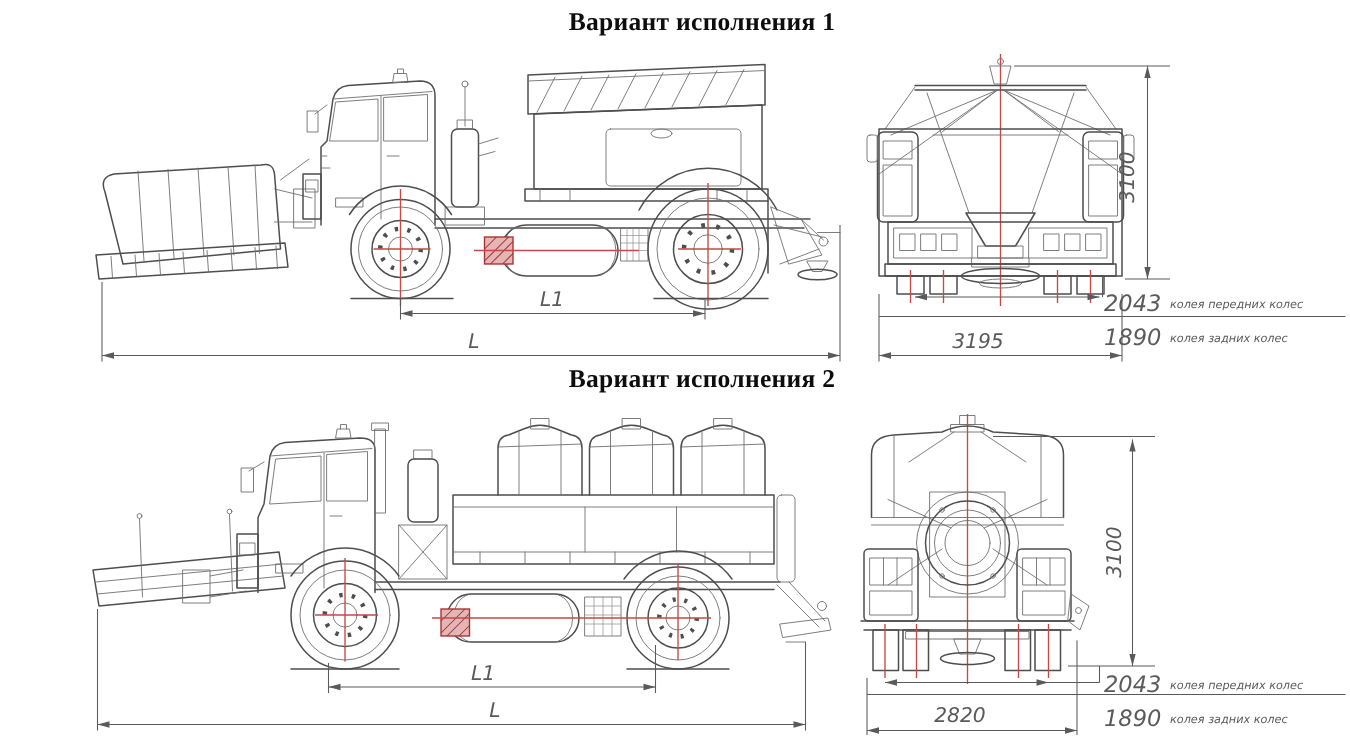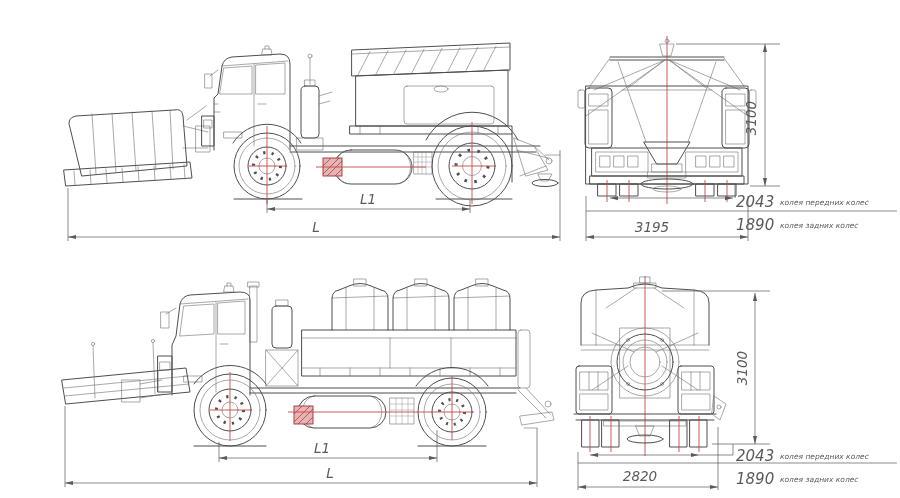--- a/index.html
+++ b/index.html
@@ -22,20 +22,22 @@
   .cap{font:italic 7.5px "DejaVu Sans",sans-serif;fill:#5a5a5a;}
   .boltA{fill:none;stroke:#4e4e4e;stroke-width:3;stroke-dasharray:2.2 6.28;}
   .boltB{fill:none;stroke:#4e4e4e;stroke-width:3;stroke-dasharray:2.5 7.55;}
   .boltC{fill:none;stroke:#4e4e4e;stroke-width:3;stroke-dasharray:2 5.85;}
 </style>
 </head>
 <body>
 
 <div id="canvas">
 
+  <div id="t1" class="title">Вариант исполнения 1</div>
+  <div id="t2" class="title">Вариант исполнения 2</div>
 
   <svg width="900" height="498" viewBox="0 0 900 498">
 
     <g>
 
       <g>
         <path class="s1" d="M70,128 Q66,118 76,116 L174,110 Q182,108 183,116 L187,166 L82,176 Z"></path>
         <path class="s2" d="M92,114 L96,174 M112,113 L116,172 M132,112 L136,171 M152,111 L156,170 M170,110 L173,169"></path>
         <path class="s1" d="M64,170 L190,162 L192,178 L66,186 Z"></path>
         <path class="s2" d="M74,171 L75,185 M90,170 L91,184 M106,169 L107,183 M122,168 L123,182 M138,167 L139,181 M154,166 L155,180 M170,165 L171,179 M184,164 L185,179"></path>

